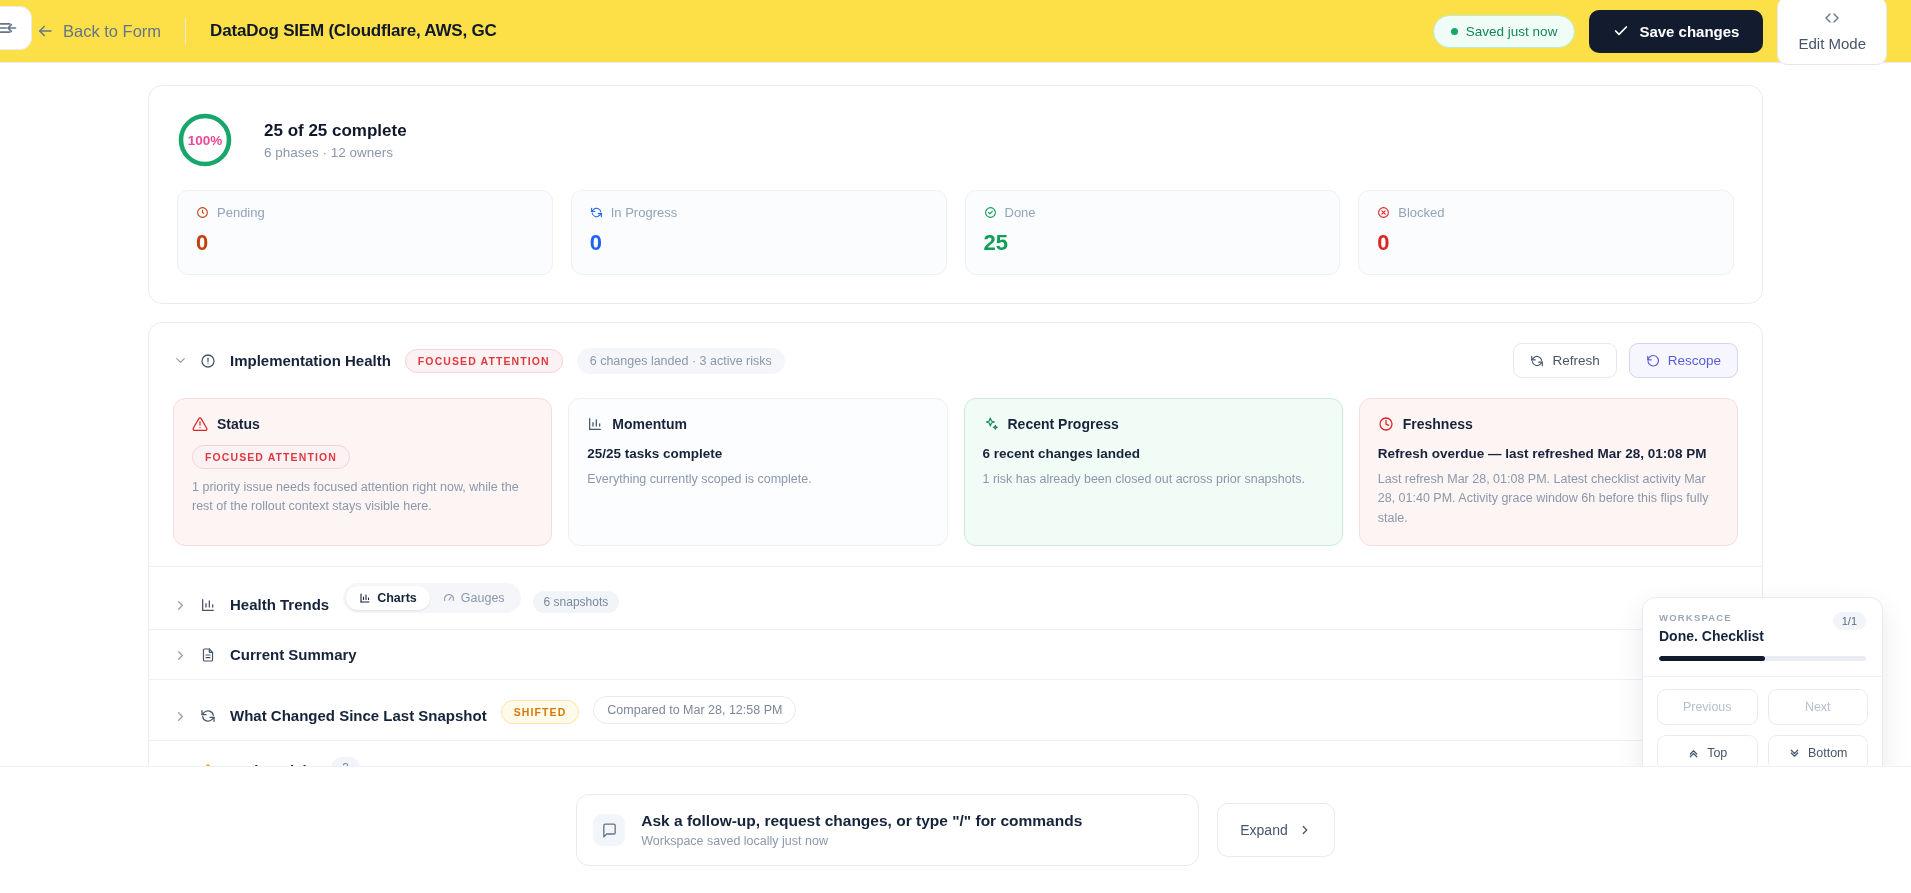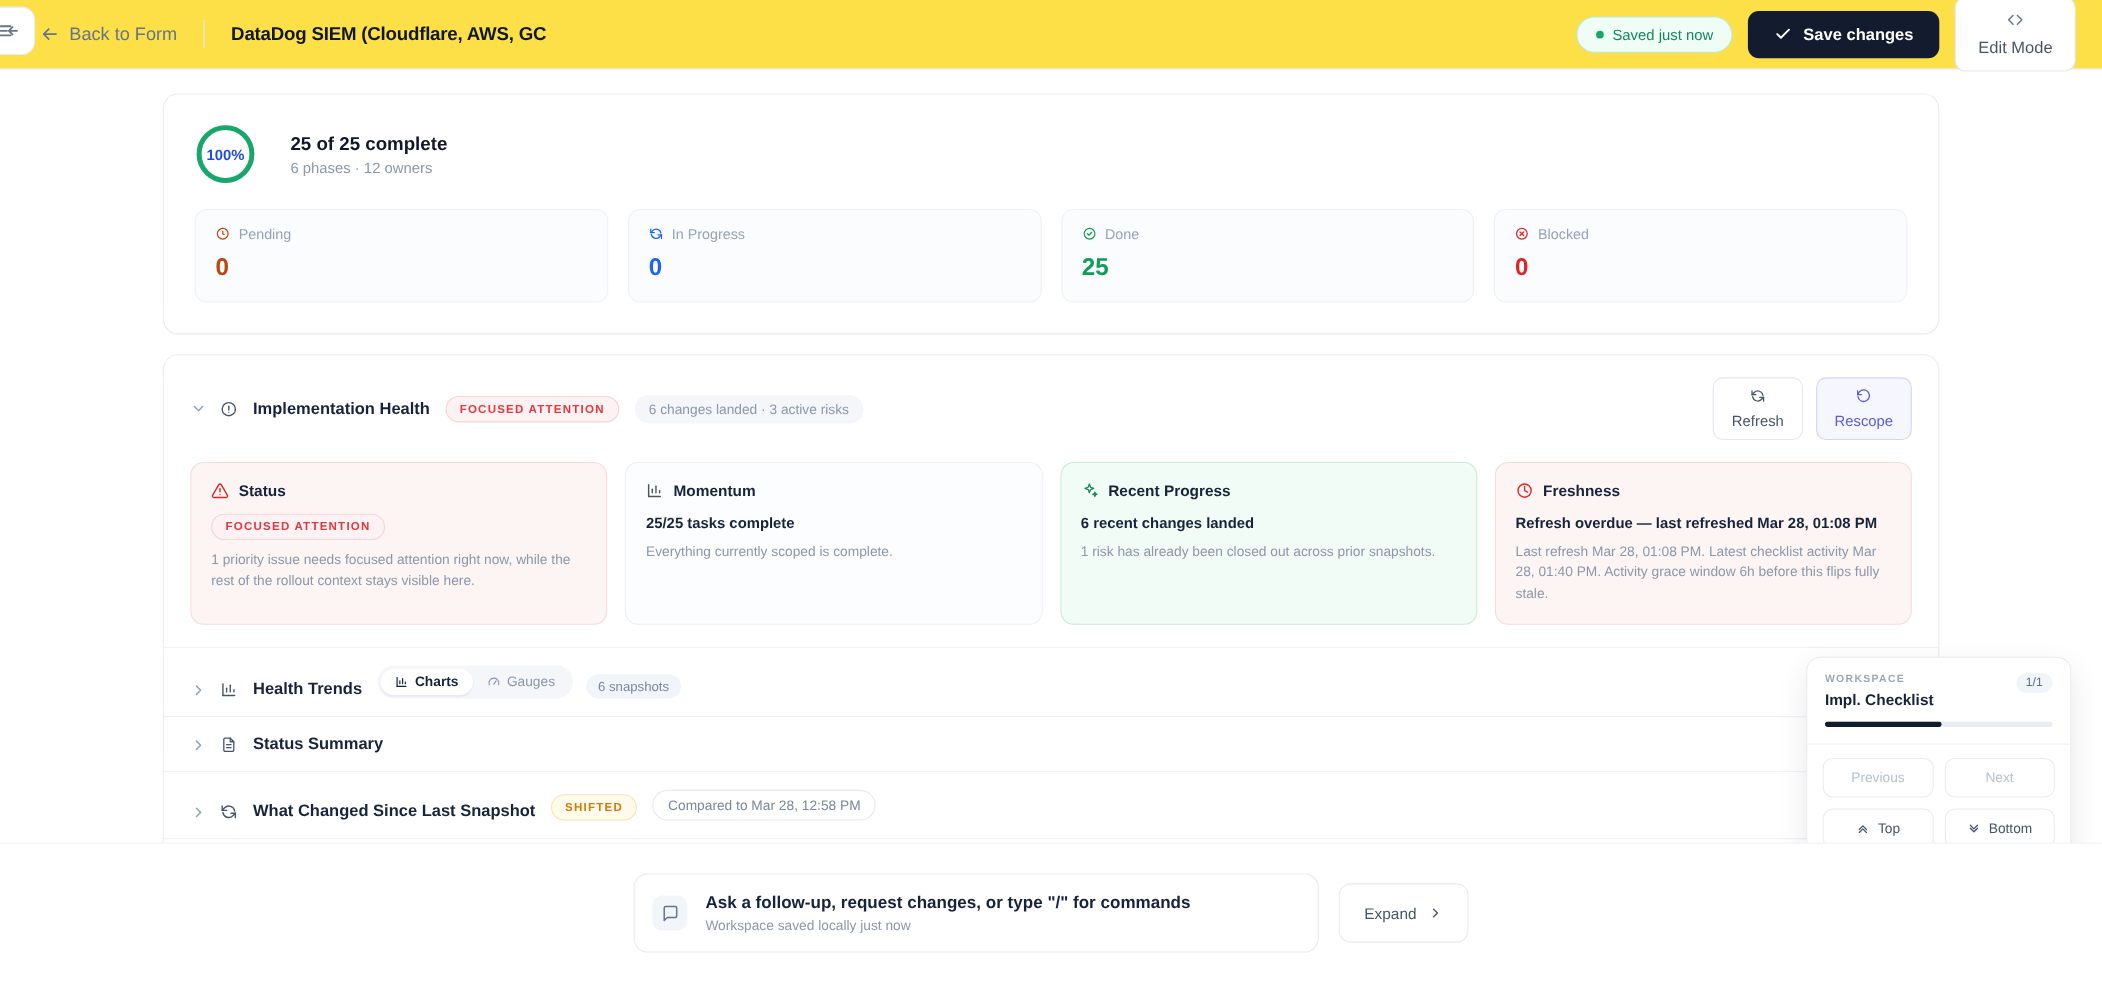--- a/index.html
+++ b/index.html
@@ -74,21 +74,21 @@
   }
   .panel + .panel { margin-top: 18px; }
 
   
   .summary-top { display: flex; align-items: center; padding: 26px 28px 6px 28px; }
   .ring { position: relative; width: 56px; height: 56px; flex: 0 0 auto; }
   .ring svg { display: block; }
   .ring-label {
     position: absolute; inset: 0;
     display: flex; align-items: center; justify-content: center;
-    font-size: 13.5px; font-weight: bold; color: #1d4ed8;
+    font-size: 13.5px; font-weight: bold; color: #ec4899;
   }
   .summary-text { margin-left: 31px; }
   .summary-title { font-size: 17px; font-weight: bold; color: #0f172a; }
   .summary-sub { font-size: 13.5px; color: #8b98ab; margin-top: 4px; }
 
   .stat-row { display: flex; gap: 18px; padding: 16px 28px 28px 28px; }
   .stat-card {
     flex: 1 1 0; min-width: 0;
     border: 1px solid #edf1f6; border-radius: 11px;
     background: #fbfcfe;
@@ -112,21 +112,21 @@
   .meta-pill {
     margin-left: 14px; font-size: 12.5px; color: #8b98ab;
     background: #f4f6fa; padding: 6px 13px; border-radius: 999px;
   }
   .meta-pill.plain { background: transparent; border: 1px solid #e5eaf1; color: #7b879a; }
   .sec-actions { margin-left: auto; display: flex; gap: 12px; }
   .ghost-btn {
     display: flex; align-items: center; gap: 8px;
     font-size: 13.5px; color: #475569;
     border: 1px solid #e4e9f0; background: #fff;
-    padding: 9px 16px; border-radius: 9px; cursor: pointer; flex-direction: column;
+    padding: 9px 16px; border-radius: 9px; cursor: pointer;
   }
   .ghost-btn.accent { color: #5b5bd6; border-color: #d3d4f7; background: #f6f6fe; }
 
   .card-row { display: flex; gap: 16px; padding: 0 24px 20px 24px; }
   .hcard {
     flex: 1 1 0; min-width: 0;
     border-radius: 12px; padding: 17px 18px;
     border: 1px solid #e9edf3; background: #fff;
     min-height: 116px;
   }
@@ -488,21 +488,21 @@
           </svg>
       </span>
       <span class="sec-icon">
         <svg width="16" height="16" viewBox="0 0 24 24" fill="none" stroke="#475569" stroke-width="1.8" stroke-linecap="round" stroke-linejoin="round">
             <path d="M14 3H7a1.8 1.8 0 0 0-1.8 1.8v14.4A1.8 1.8 0 0 0 7 21h10a1.8 1.8 0 0 0 1.8-1.8V8z"></path>
             <polyline points="14 3 14 8 18.8 8"></polyline>
             <line x1="9" y1="12" x2="15" y2="12"></line>
             <line x1="9" y1="16" x2="15" y2="16"></line>
           </svg>
       </span>
-      <span class="sec-title">Status Summary</span>
+      <span class="sec-title">Current Summary</span>
     </div>
 
     <div class="acc-row">
       <span class="chev">
         <svg width="15" height="15" viewBox="0 0 24 24" fill="none" stroke="#94a3b8" stroke-width="2.2" stroke-linecap="round" stroke-linejoin="round">
             <polyline points="9 6 15 12 9 18"></polyline>
           </svg>
       </span>
       <span class="sec-icon">
         <svg width="16" height="16" viewBox="0 0 24 24" fill="none" stroke="#475569" stroke-width="1.9" stroke-linecap="round">
@@ -553,21 +553,21 @@
       <span class="outline-pill">Show resolved (1)</span>
     </div>
   </div>
 </div>
 
 <div class="ws">
   <div class="ws-top">
     <div class="ws-hrow">
       <div>
         <div class="ws-kicker">WORKSPACE</div>
-        <div class="ws-title">Impl. Checklist</div>
+        <div class="ws-title">Done. Checklist</div>
       </div>
       <div class="ws-count">1/1</div>
     </div>
     <div class="ws-bar">
       <div class="ws-bar-fill" id="ws-fill" style="width: 51%;"></div>
     </div>
   </div>
   <div class="ws-btns">
     <button class="ws-btn disabled">Previous</button>
     <button class="ws-btn disabled">Next</button>

